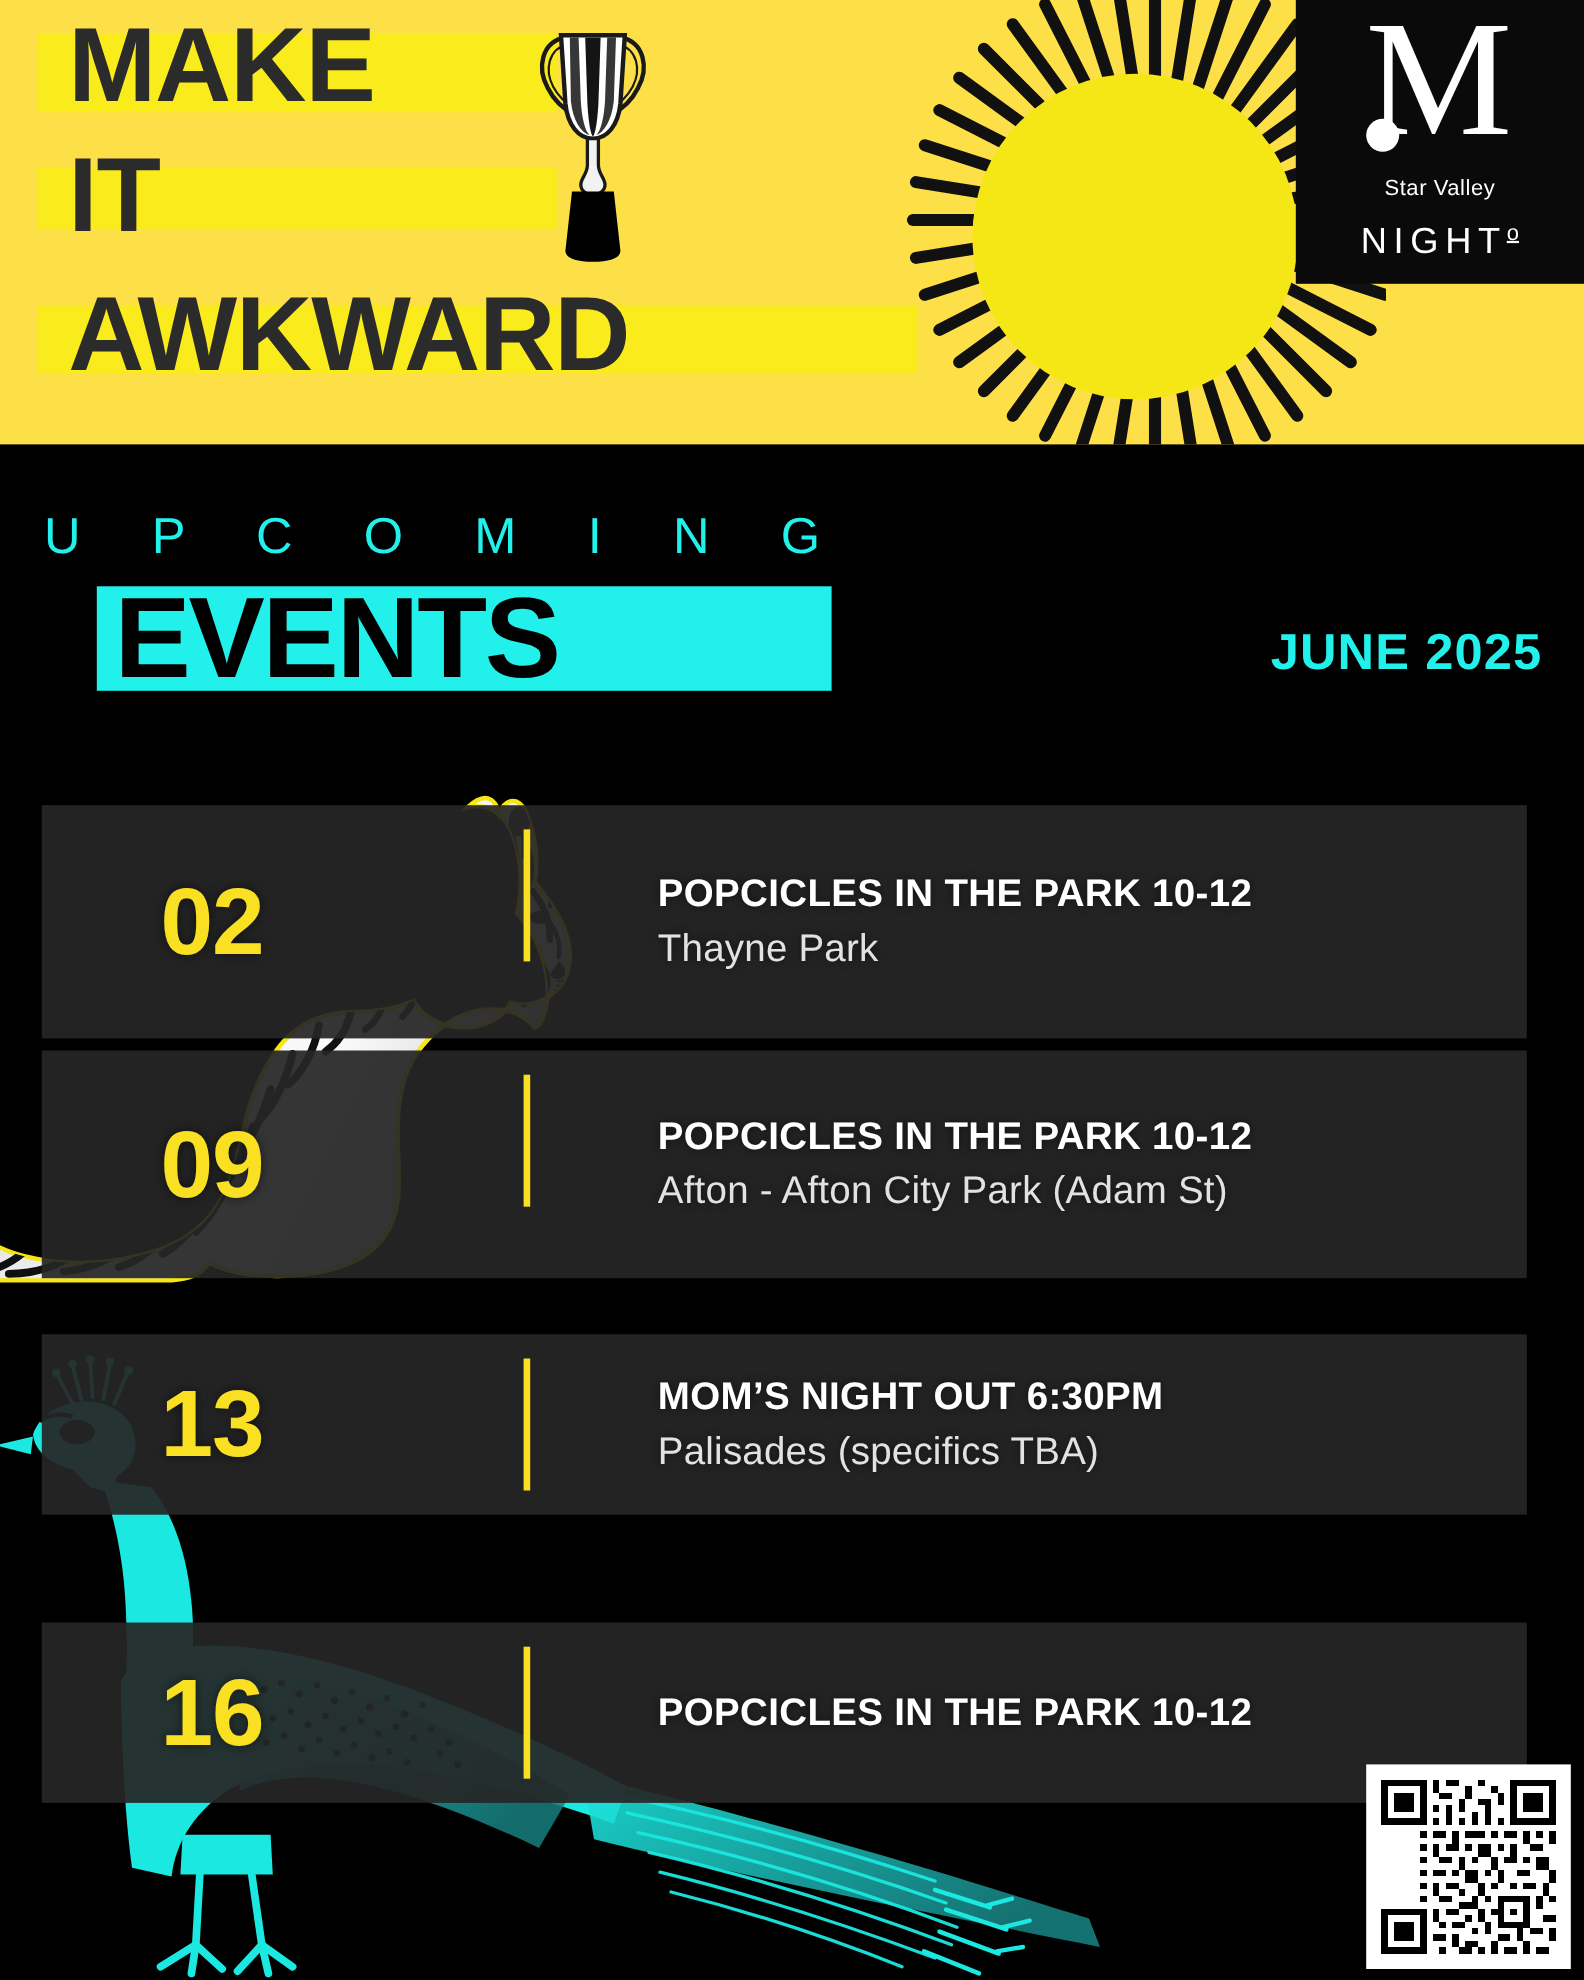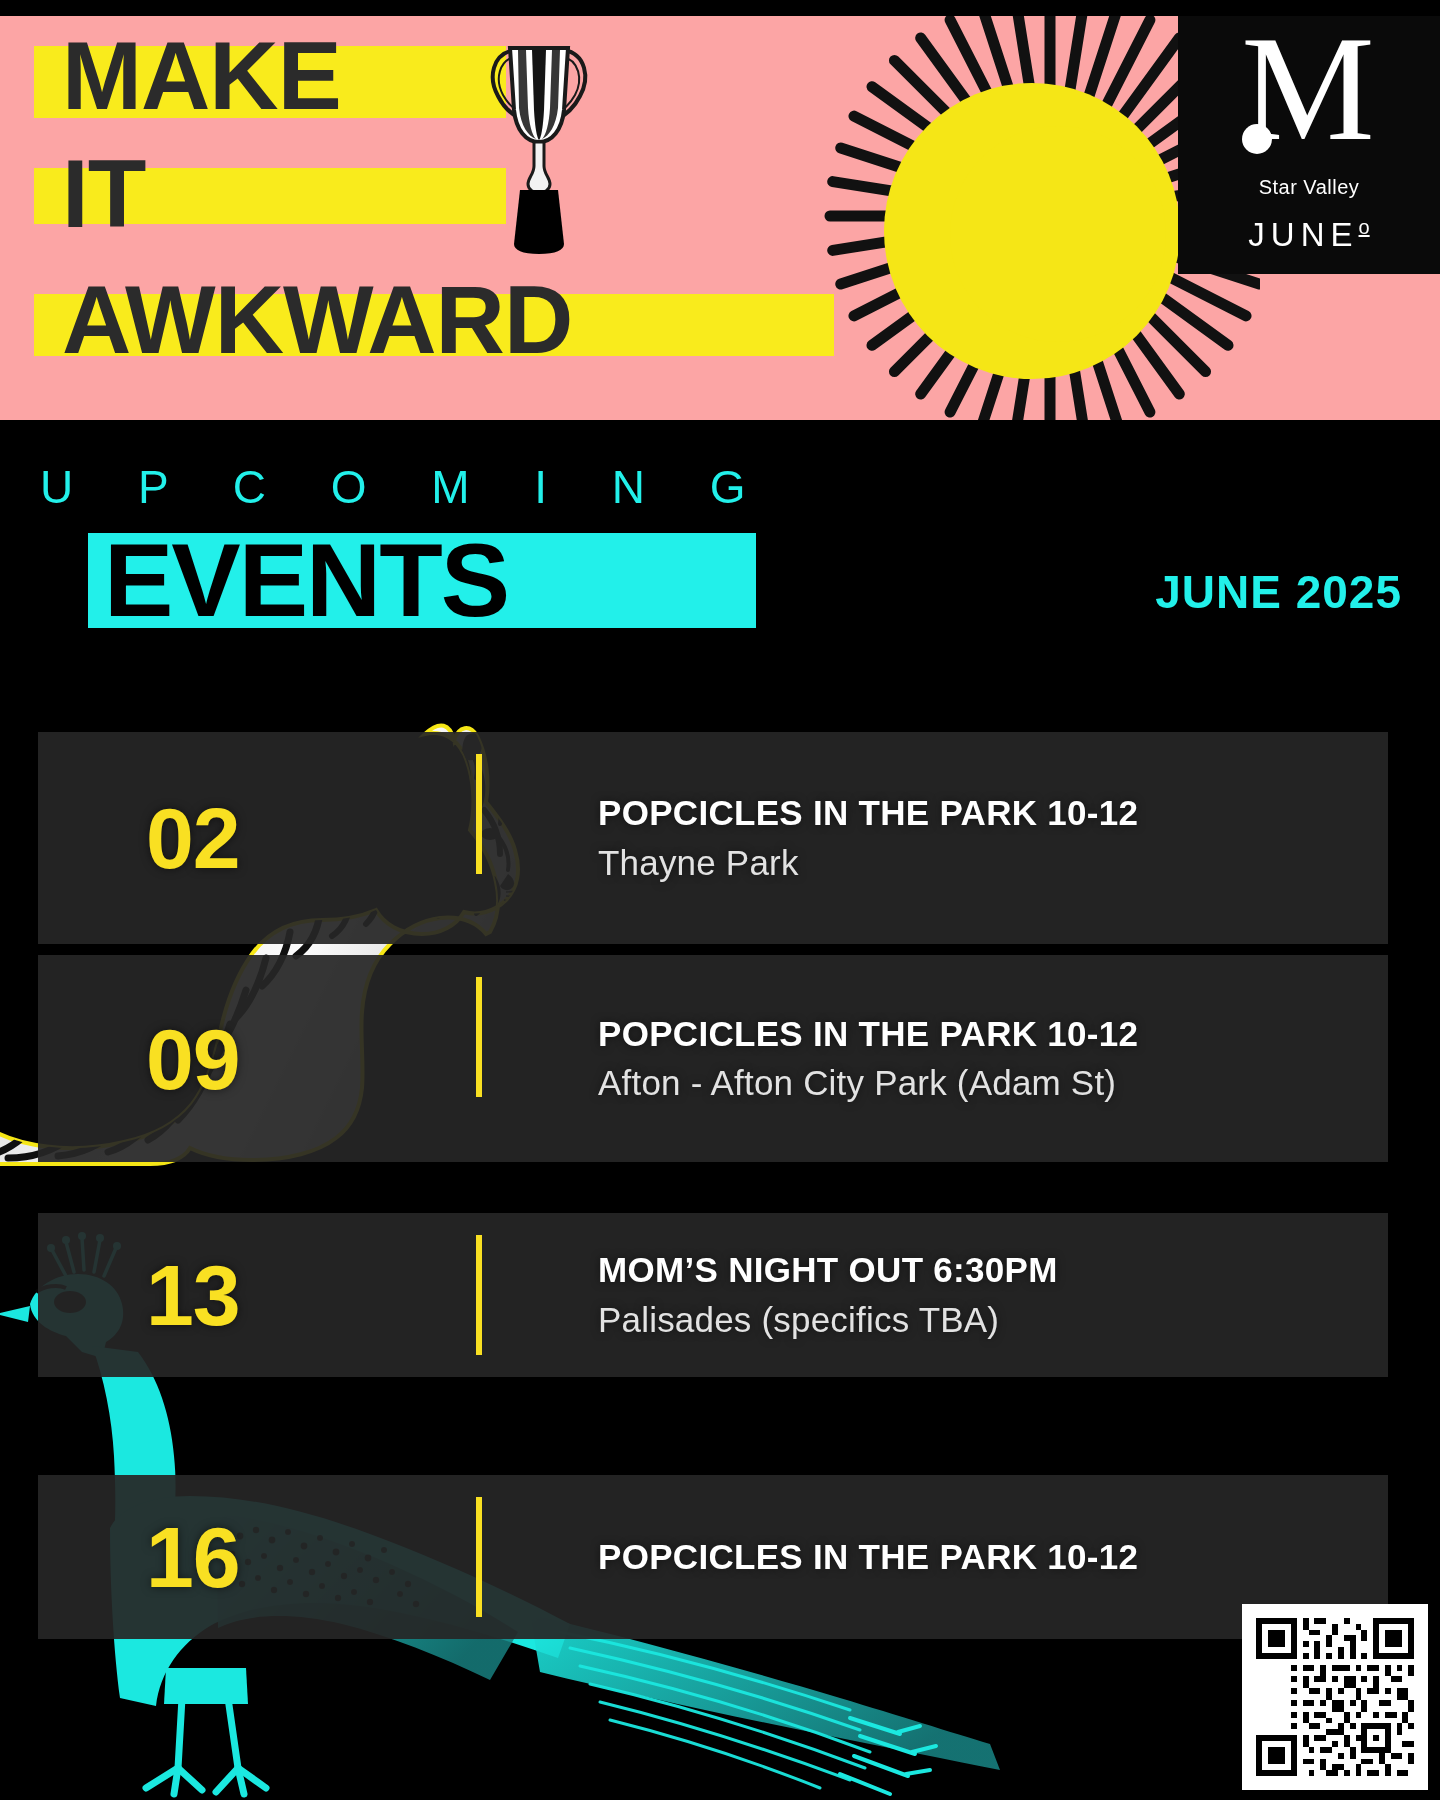--- a/index.html
+++ b/index.html
@@ -16,24 +16,24 @@
     position: relative;
     width: 1440px;
     height: 1800px;
     background: #000000;
     overflow: hidden;
   }
 
   
   .header-white {
     position: absolute;
-    left: 0; top: 16px;
+    left: 0; top: 0;
     width: 1440px;
     height: 404px;
-    background: #fca5a5;
+    background: #fde047;
     overflow: hidden;
   }
 
   
   .hl-bar {
     position: absolute;
     background: #F9EB1C;
   }
   .hl-1 { left: 34px;  top: 30px;  width: 472px; height: 72px; }
   .hl-2 { left: 34px;  top: 152px; width: 472px; height: 56px; }
@@ -410,21 +410,21 @@
 
       <circle cx="272" cy="245" r="148" fill="#F5E616"></circle>
 
       <circle cx="298" cy="248" r="108" fill="#F5E616"></circle>
     </svg>
 
     <div class="logo-box">
       <div class="logo-M">M</div>
       <div class="logo-dot"></div>
       <div class="logo-sub1">Star Valley</div>
-      <div class="logo-sub2"><span>JUNE</span><sup>o</sup></div>
+      <div class="logo-sub2"><span>NIGHT</span><sup>o</sup></div>
     </div>
   </div>
 
   <div class="upcoming">U P C O M I N G</div>
   <div class="events-bar"></div>
   <div class="events-word">EVENTS</div>
   <div class="month-year">JUNE 2025</div>
 
   <svg class="tiger-wrap" viewBox="0 0 610 500">
     <defs>

